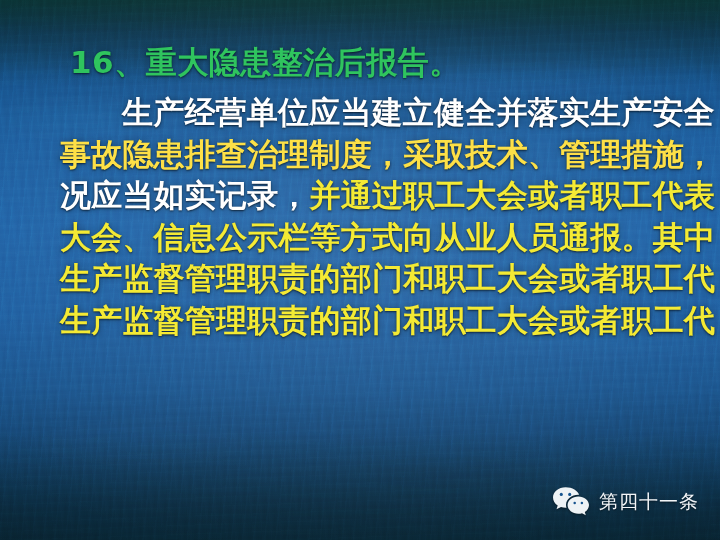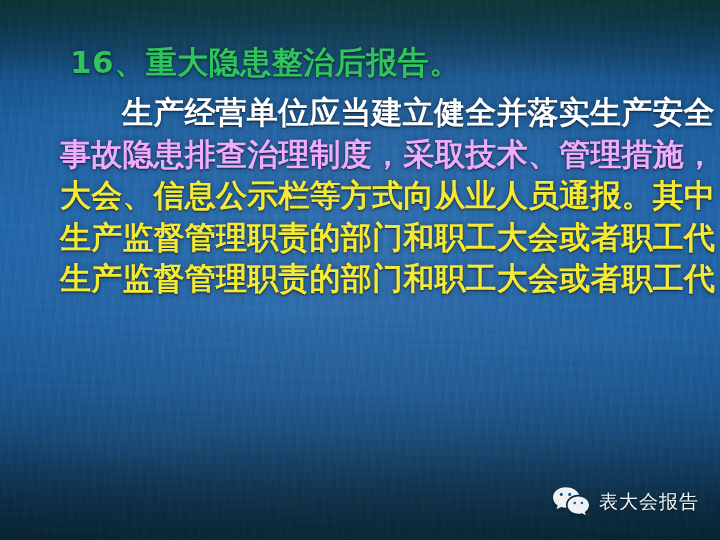--- a/index.html
+++ b/index.html
@@ -192,34 +192,35 @@
   <div class="bg-layer bg-streaks-b"></div>
   <div class="bg-layer bg-mottle"></div>
   <div class="bg-layer bg-vignette"></div>
 
   <div class="content">
 
     <div class="slide-title">16、重大隐患整治后报告。</div>
 
     <div class="body-block" id="body-block">
         <div class="body-line indent-2"><span style="color: rgb(255, 255, 255);">生产经营单位应当建立健全并落实生产安全</span></div>
-        <div class="body-line"><span style="color: #f0abfc;">事故隐患排查治理制度，采取技术、管理措施，</span></div>
+        <div class="body-line"><span style="color: #fde047;">事故隐患排查治理制度，采取技术、管理措施，</span></div>
+        <div class="body-line"><span style="color: rgb(255, 255, 255);">况应当如实记录，</span><span style="color: rgb(244, 234, 52);">并通过职工大会或者职工代表</span></div>
         <div class="body-line"><span style="color: rgb(244, 234, 52);">大会、信息公示栏等方式向从业人员通报。其中，</span></div>
         <div class="body-line"><span style="color: rgb(244, 234, 52);">生产监督管理职责的部门和职工大会或者职工代</span></div>
         <div class="body-line"><span style="color: rgb(244, 234, 52);">生产监督管理职责的部门和职工大会或者职工代</span></div>
       </div>
 
     <div class="watermark">
       <span>
         <svg class="wechat-icon" viewBox="0 0 38 30" xmlns="http://www.w3.org/2000/svg" aria-hidden="true">
           <path fill="#eef2f5" d="M13.6 1.2C6.6 1.2 1 5.9 1 11.6c0 3.2 1.8 6.1 4.7 8L4.5 23.3l4.5-2.3c1.5.4 3 .7 4.6.7h.9c-.3-.9-.5-1.8-.5-2.8 0-5.6 5.5-10.1 12.4-10.1h.7C25.9 4.8 20.4 1.2 13.6 1.2z"></path>
           <circle fill="#17548f" cx="9.3" cy="8.4" r="1.55"></circle>
           <circle fill="#17548f" cx="17.7" cy="8.4" r="1.55"></circle>
           <path fill="#eef2f5" d="M37 19.1c0-4.8-4.8-8.7-10.7-8.7S15.6 14.3 15.6 19.1c0 4.8 4.8 8.7 10.7 8.7 1.3 0 2.6-.2 3.7-.6l3.8 2-1-3.1c2.5-1.6 4.2-4.1 4.2-7z"></path>
           <circle fill="#17548f" cx="22.7" cy="17.1" r="1.25"></circle>
           <circle fill="#17548f" cx="29.9" cy="17.1" r="1.25"></circle>
         </svg>
       </span>
-      <span class="watermark-label">表大会报告</span>
+      <span class="watermark-label">第四十一条</span>
     </div>
 
   </div>
 </div>
 
 </body></html>

